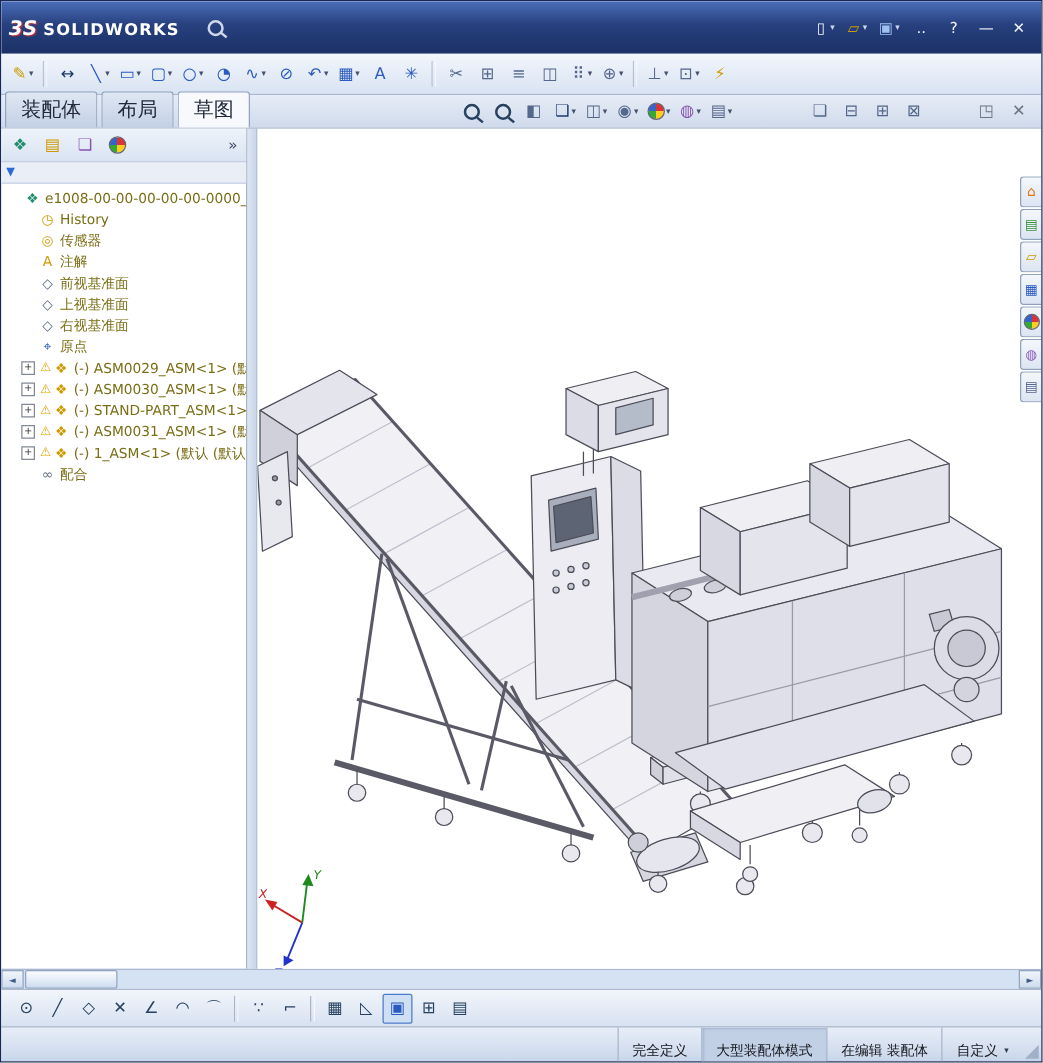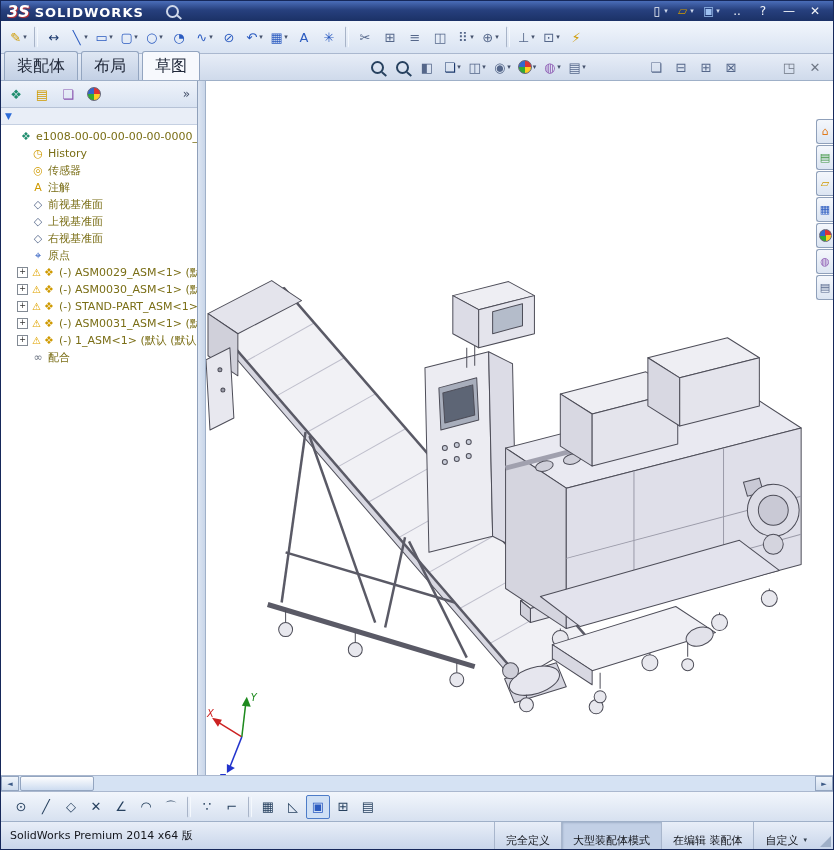--- a/index.html
+++ b/index.html
@@ -1,20 +1,20 @@
 <!DOCTYPE html>
 <html><head>
 <meta charset="utf-8">
 <style>
   html,body{margin:0;padding:0;background:#6b7b96;}
   #app{width:834px;height:850px;box-sizing:border-box;border:1px solid #16285a;
        display:flex;flex-direction:column;font-family:"DejaVu Sans",sans-serif;
        font-size:11px;background:#fff;overflow:hidden;position:relative;user-select:none;}
   
-  .titlebar{height:20px;flex:none;background:linear-gradient(#4a6db8,#27407e 45%,#1b3166);
+  .titlebar{height:42px;flex:none;background:linear-gradient(#4a6db8,#27407e 45%,#1b3166);
             display:flex;align-items:center;color:#fff;padding:0 6px;gap:0;}
   .logo{display:flex;align-items:baseline;gap:5px;margin-right:16px;}
   .logo-mark{font-style:italic;font-weight:bold;font-size:16px;color:#fff;text-shadow:1px 1px 1px #c33;}
   .logo-brand{font-weight:bold;font-size:13px;letter-spacing:1px;}
   .menu-item{padding:3px 8px;font-size:12px;cursor:default;white-space:nowrap;}
   .search-glass{width:9px;height:9px;border:2px solid #cfd8ea;border-radius:50%;position:relative;margin:0 10px 0 6px;}
   .search-glass::after{content:"";position:absolute;width:6px;height:2px;background:#cfd8ea;
                        transform:rotate(40deg);right:-5px;bottom:-2px;}
   .tspacer{flex:1;}
   
@@ -757,21 +757,20 @@
       <span class="btn">
         <span class="g">⊞</span>
       </span>
 
       <span class="btn">
         <span class="g">▤</span>
       </span>
     </div>
 
   <div class="statusbar">
-    <span class="status-left">SolidWorks Premium 2014 x64 版</span>
     <span class="sspacer"></span>
     <div style="display:flex;align-self:stretch">
 
         <span class="cell">
           <span>完全定义</span>
 
         </span>
 
         <span class="cell" data-variant="pressed">
           <span>大型装配体模式</span>

